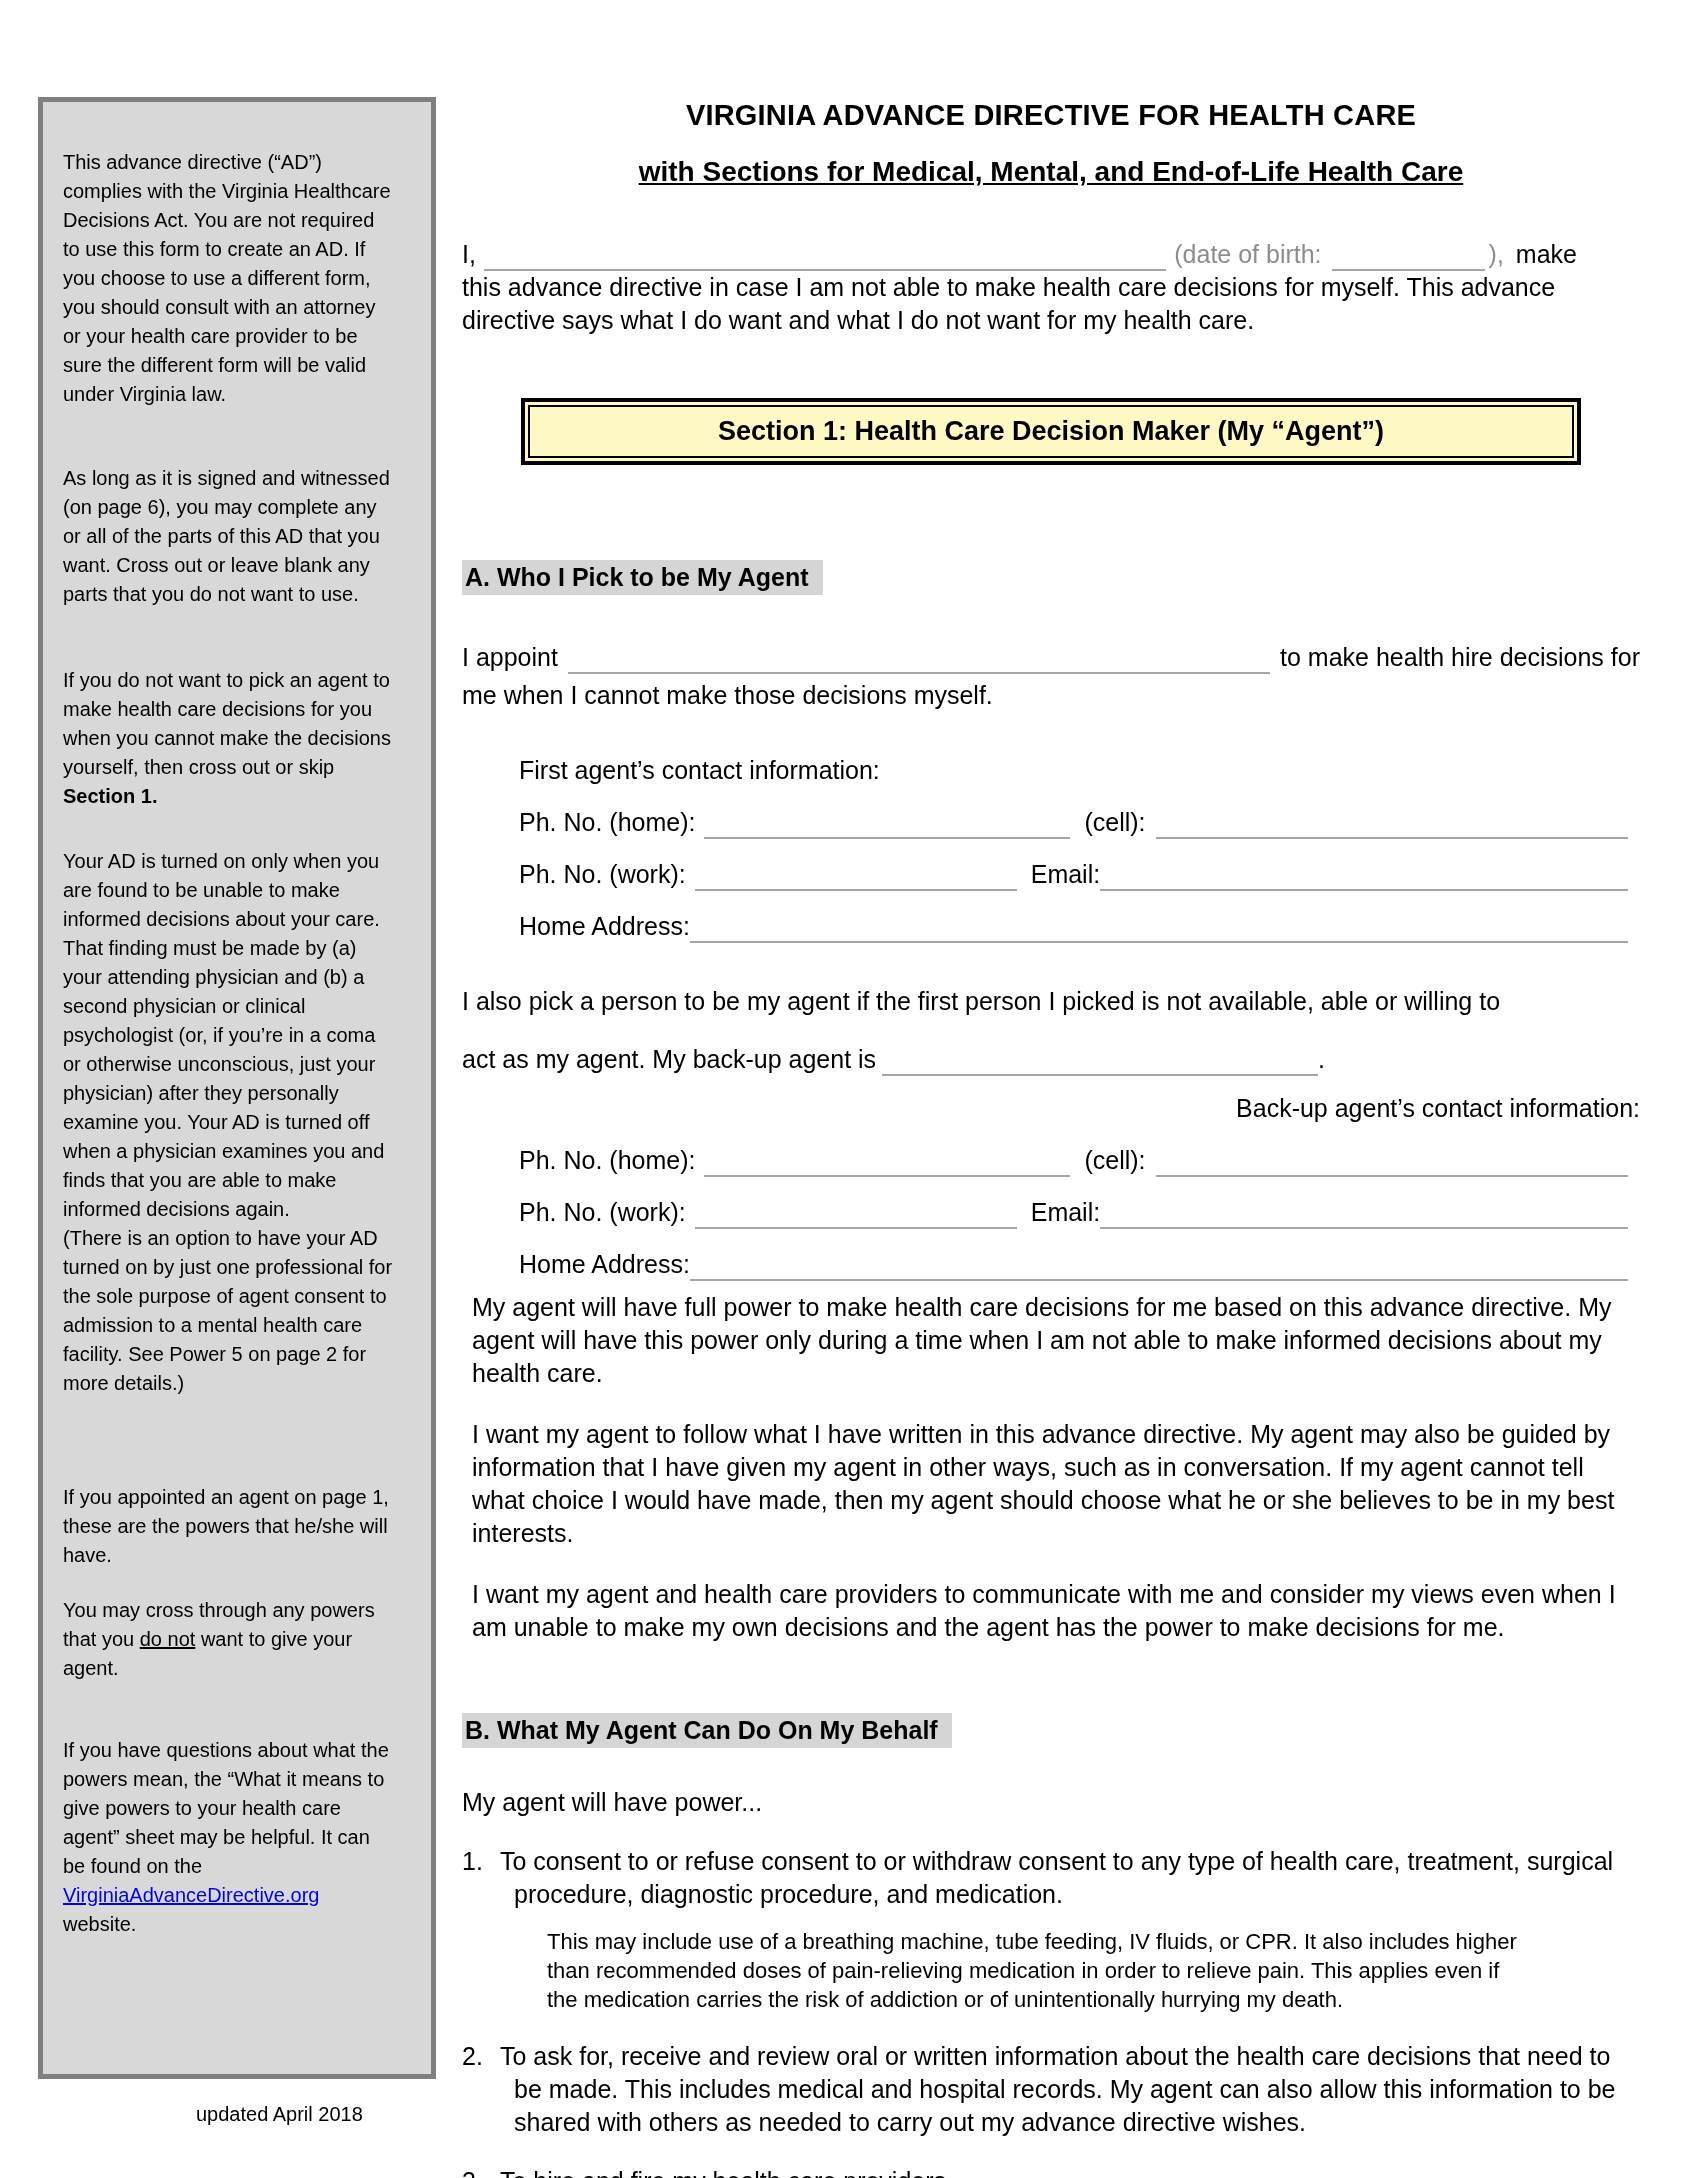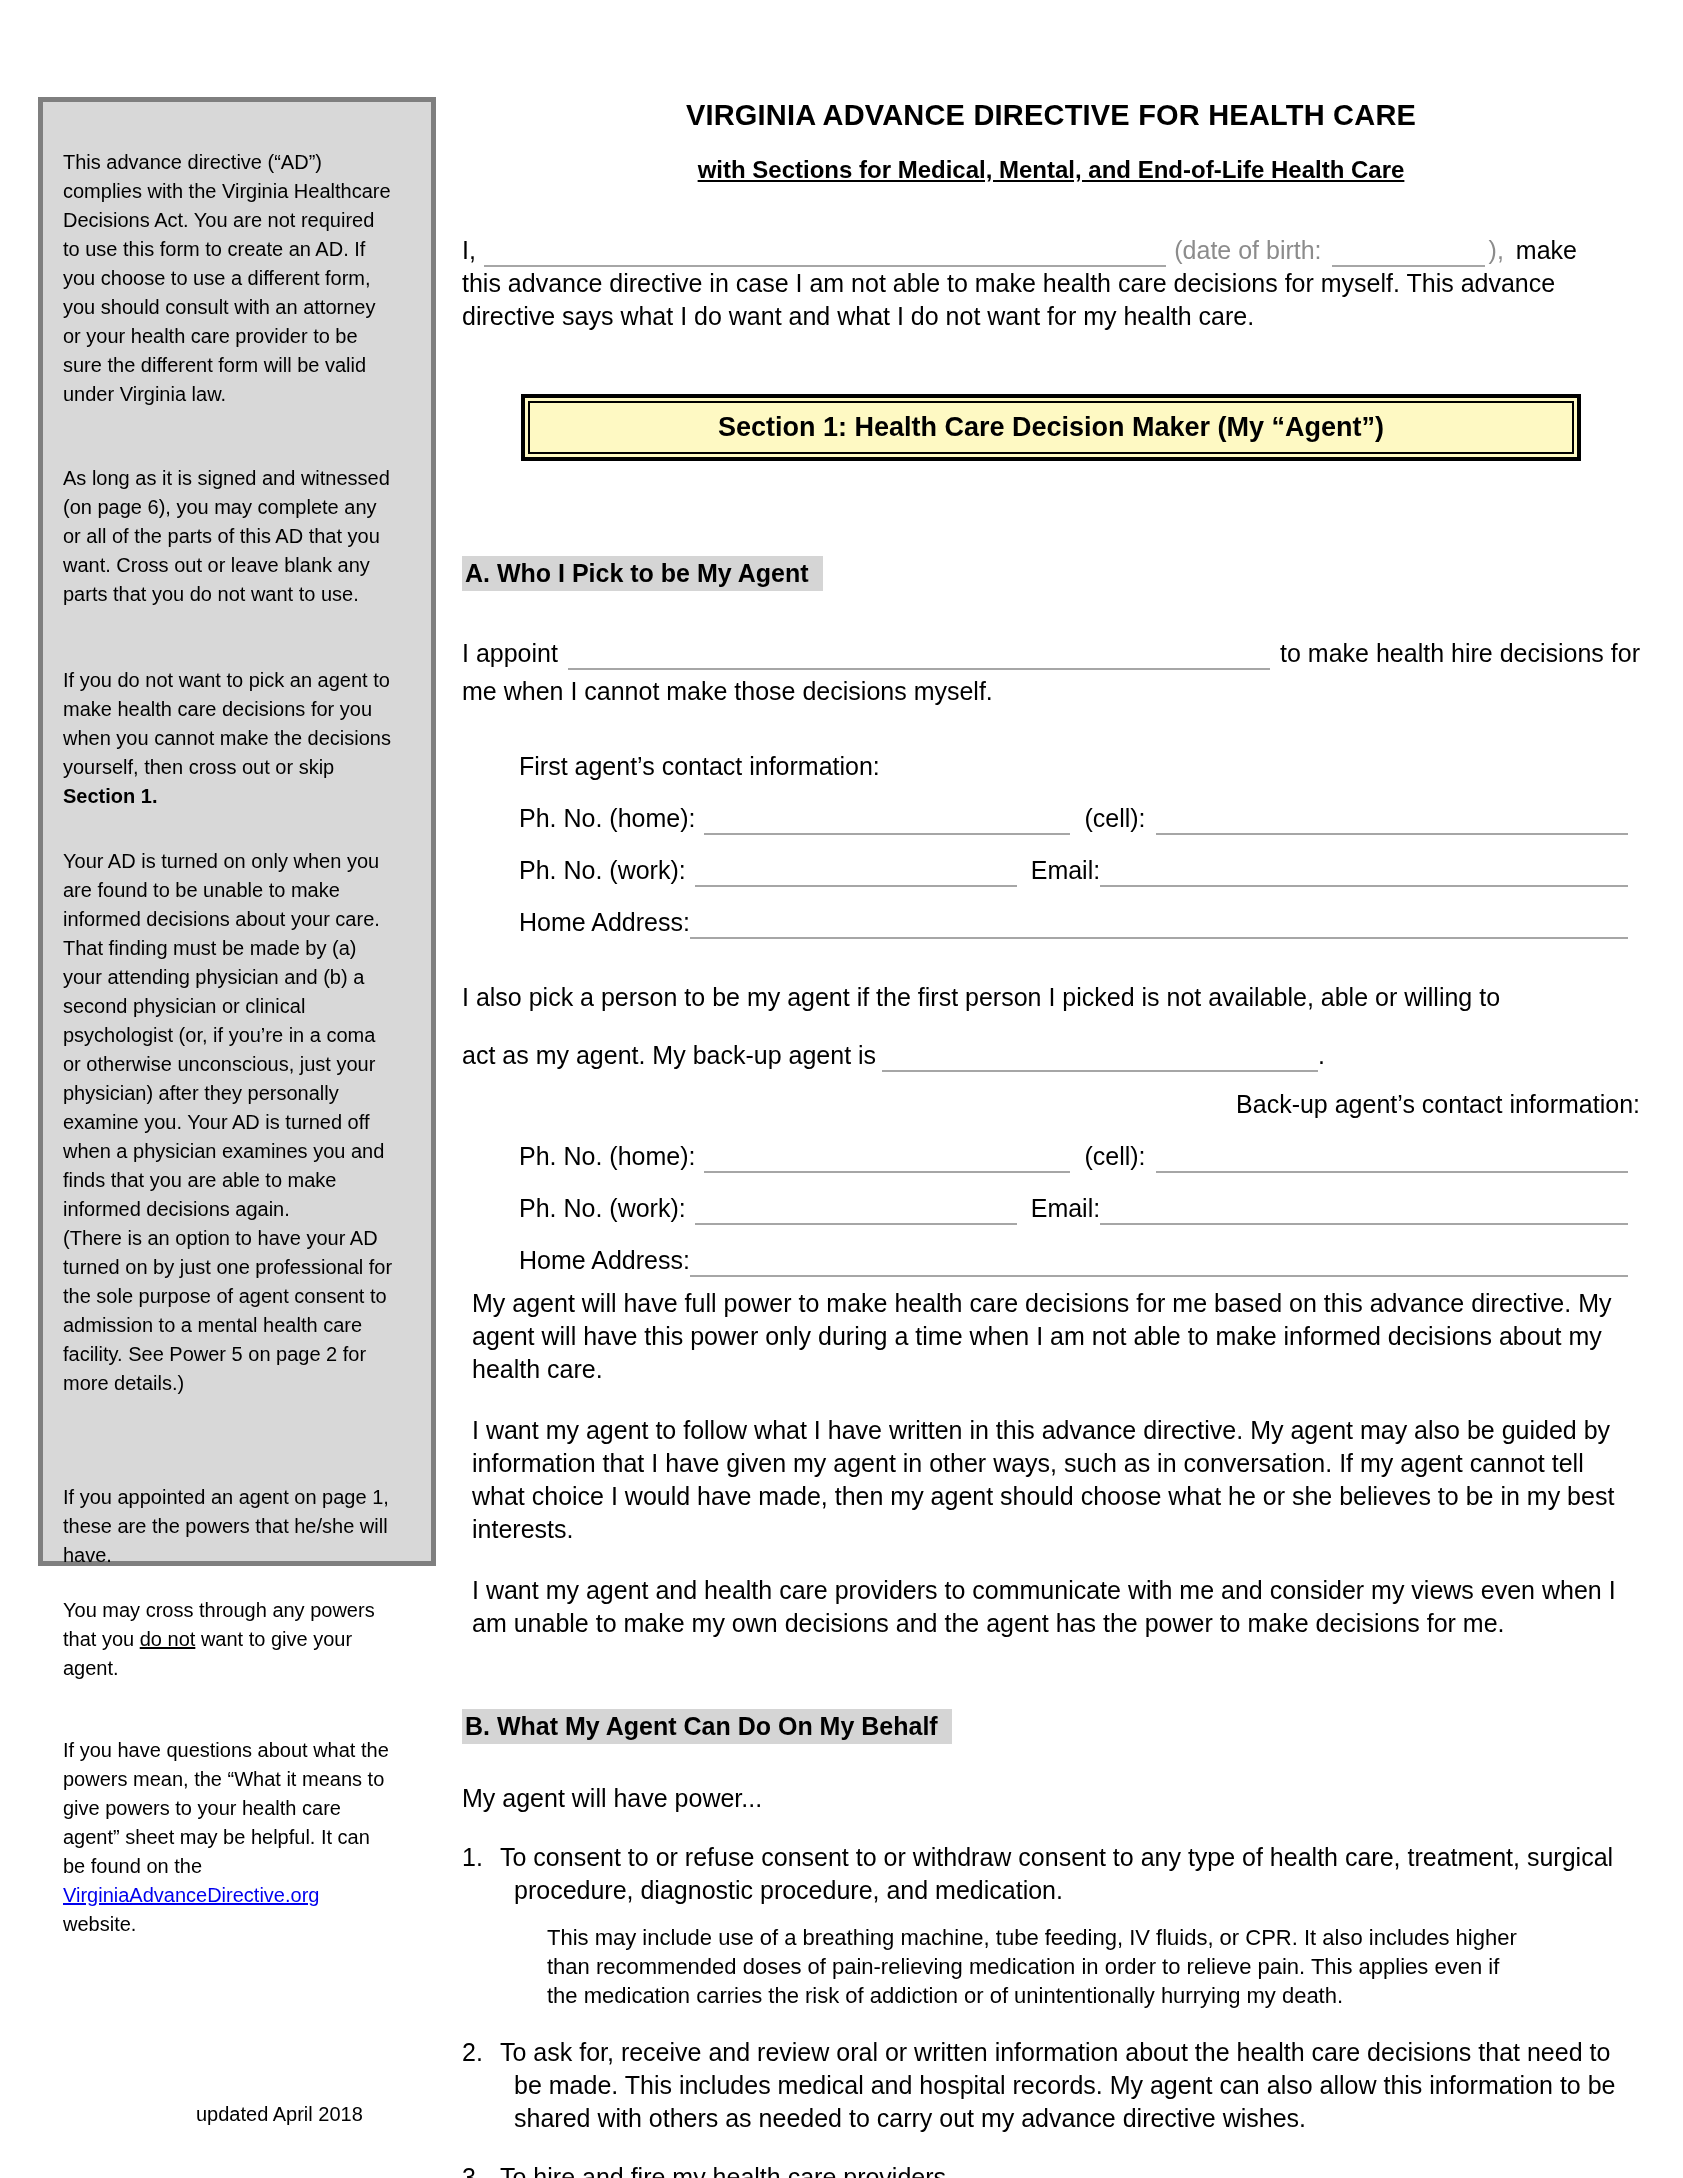--- a/index.html
+++ b/index.html
@@ -2,21 +2,21 @@
 <html><head>
 <meta charset="utf-8">
 <style>
   html,body{margin:0;padding:0;}
   body{
     width:1683px;height:2178px;position:relative;background:#ffffff;
     font-family:"Liberation Sans","DejaVu Sans",sans-serif;color:#000;
   }
   
   .sidebar{
-    position:absolute;left:38px;top:97px;width:398px;height:1469px;
+    position:absolute;left:38px;top:97px;width:398px;height:1982px;
     box-sizing:border-box;background:#d8d8d8;border:5px solid #7f7f7f;
     padding:46px 36px 24px 20px;
   }
   .sidebar p{margin:0;font-size:20px;line-height:29px;}
   .sb-p2{margin-top:55px !important;}
   .sb-p3{margin-top:57px !important;}
   .sb-p4{margin-top:36px !important;}
   .sb-p5{margin-top:85px !important;}
   .sb-p6{margin-top:26px !important;}
   .sb-p7{margin-top:53px !important;}
@@ -25,21 +25,21 @@
   .sidebar a{color:#0000ee;text-decoration:underline;cursor:pointer;}
   
   .page-footer{position:absolute;left:196px;top:2103px;font-size:20px;}
   
   .main{position:absolute;left:462px;top:0;width:1178px;}
   .doc-title{
     margin:99px 0 0 0;text-align:center;font-size:29px;font-weight:bold;
     letter-spacing:0.2px;
   }
   .doc-subtitle{
-    margin:24px 0 0 0;text-align:center;font-size:24px;font-weight:bold;
+    margin:24px 0 0 0;text-align:center;font-size:28px;font-weight:bold;
     text-decoration:underline;
   }
   .bodytext{font-size:25px;line-height:33px;}
   .intro-row{
     display:flex;align-items:flex-end;margin-top:50px;padding-right:63px;
     font-size:25px;line-height:33px;
   }
   .intro-body{margin:0;padding:0;}
   .muted{color:#8c8c8c;}
   .blank{border-bottom:2px solid #a6a6a6;display:inline-block;}

